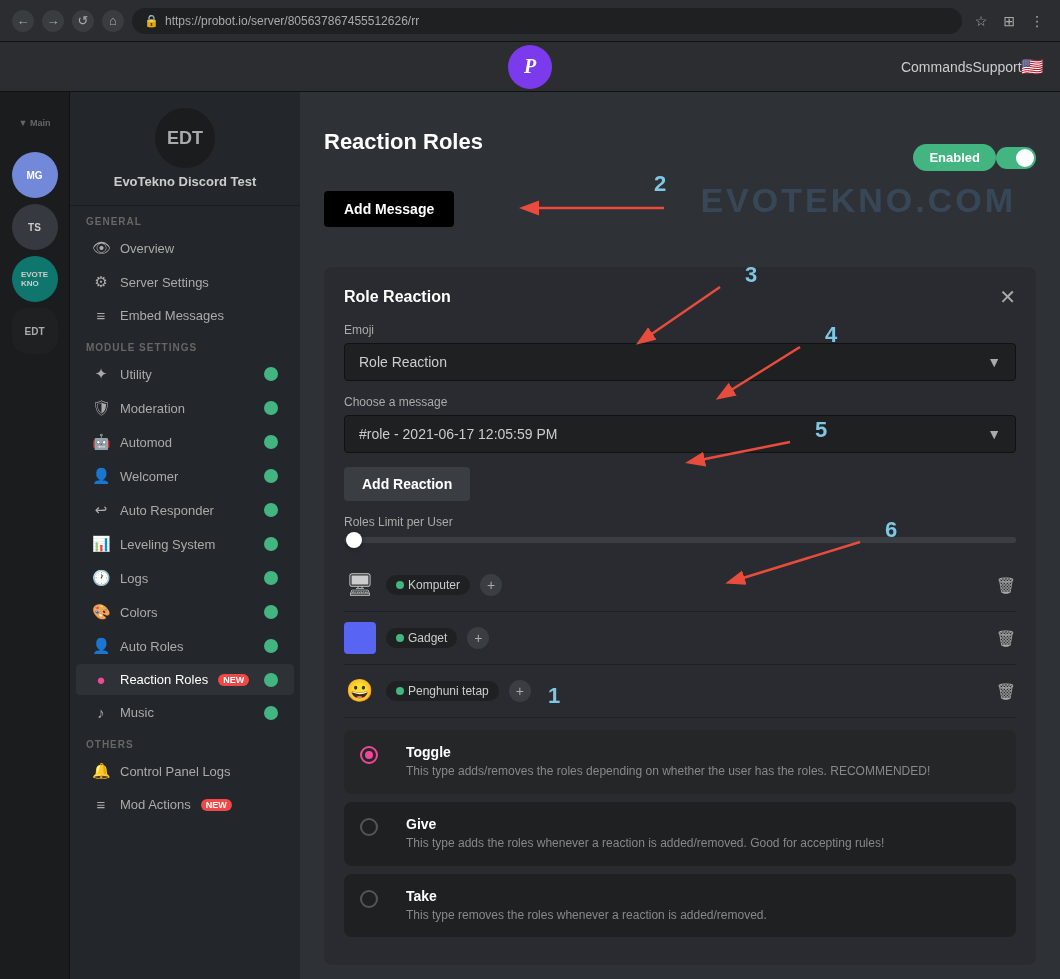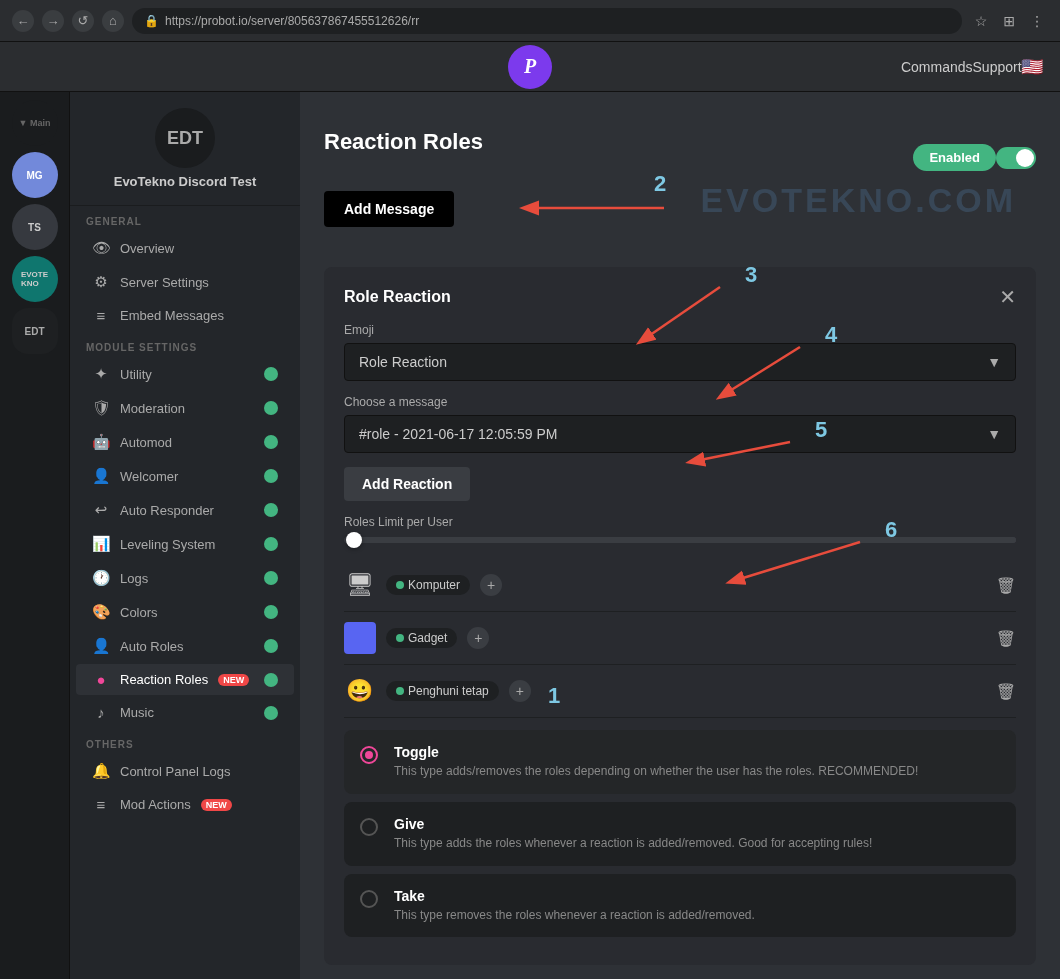--- a/index.html
+++ b/index.html
@@ -228,21 +228,21 @@
     .reaction-tag-add {
       width: 22px; height: 22px; border-radius: 50%; background: #3a3d42;
       display: flex; align-items: center; justify-content: center;
       color: #aaa; font-size: 14px; cursor: pointer; border: none;
     }
     .reaction-delete { margin-left: auto; color: #aaa; cursor: pointer; font-size: 16px; background: none; border: none; }
 
     
     .radio-option {
       background: #1e2022; border-radius: 8px; padding: 14px 16px;
-      margin-bottom: 8px; display: flex; align-items: flex-start; gap: 16px; cursor: pointer;
+      margin-bottom: 8px; display: flex; align-items: flex-start; gap: 28px; cursor: pointer;
     }
     .radio-option.selected { background: #242628; }
     .radio-circle {
       width: 18px; height: 18px; border-radius: 50%; border: 2px solid #555;
       flex-shrink: 0; margin-top: 2px; display: flex; align-items: center; justify-content: center;
     }
     .radio-circle.selected { border-color: #f04799; background: transparent; }
     .radio-circle.selected::after {
       content: ''; width: 8px; height: 8px; border-radius: 50%; background: #f04799;
     }

